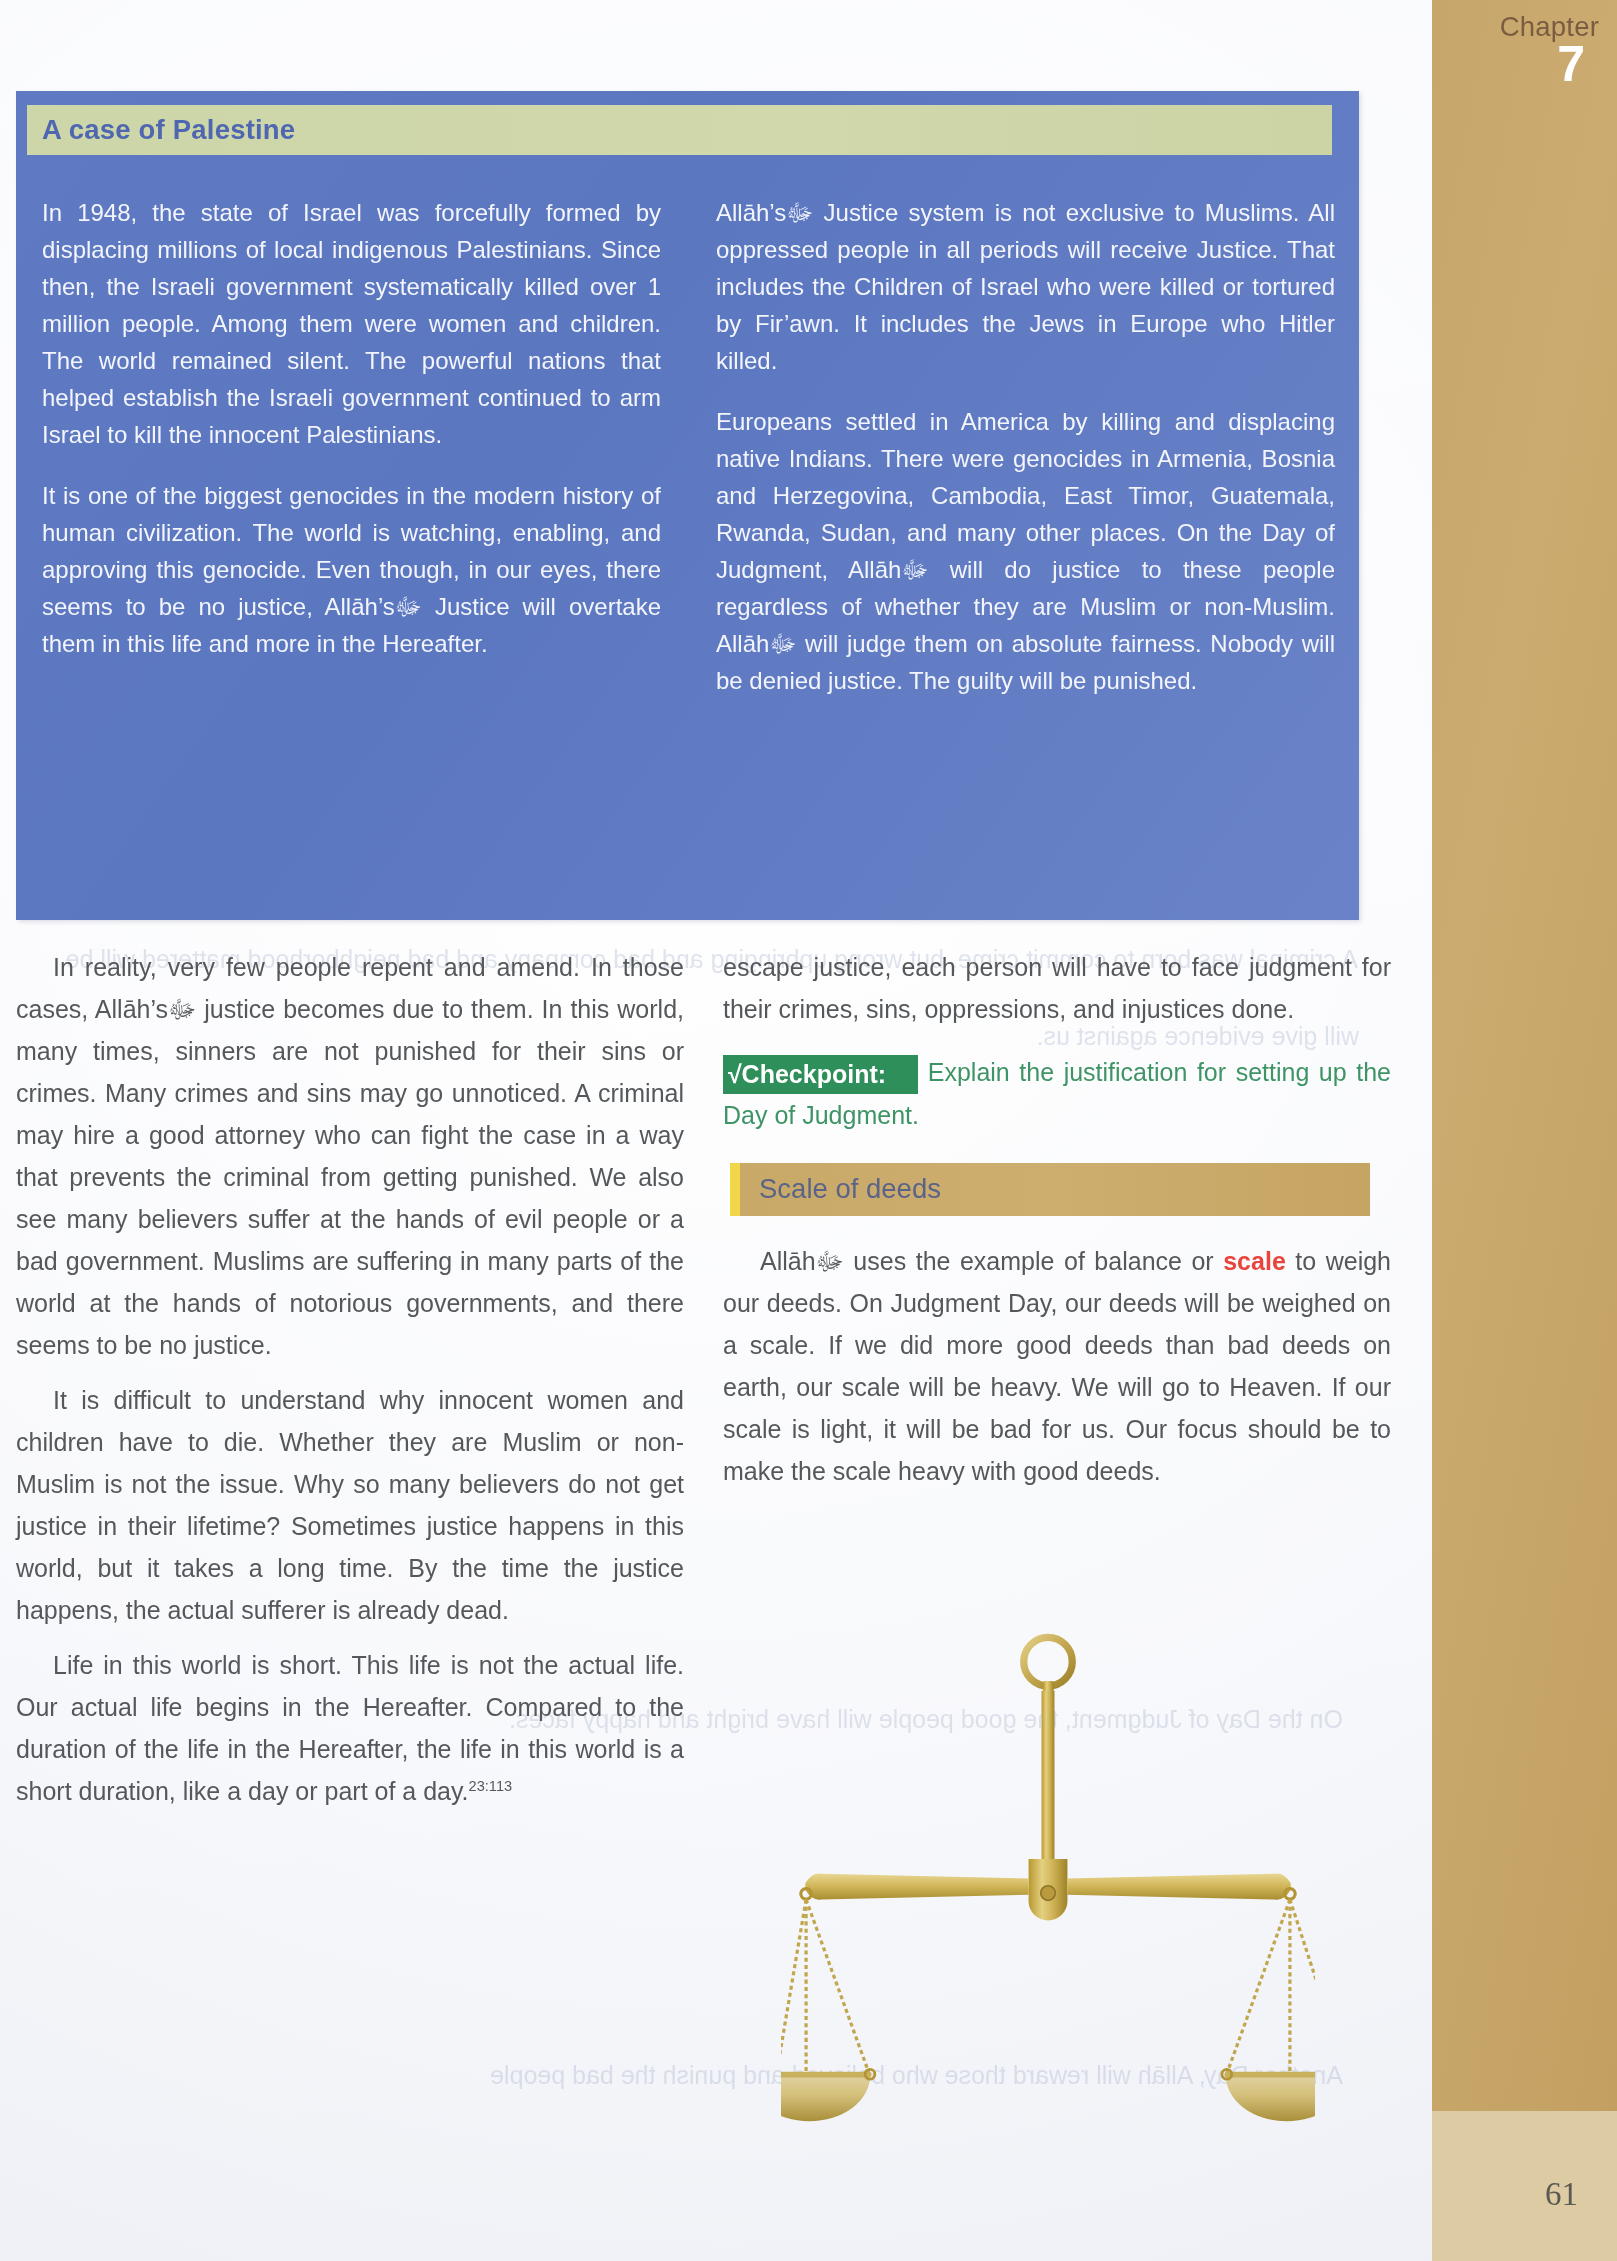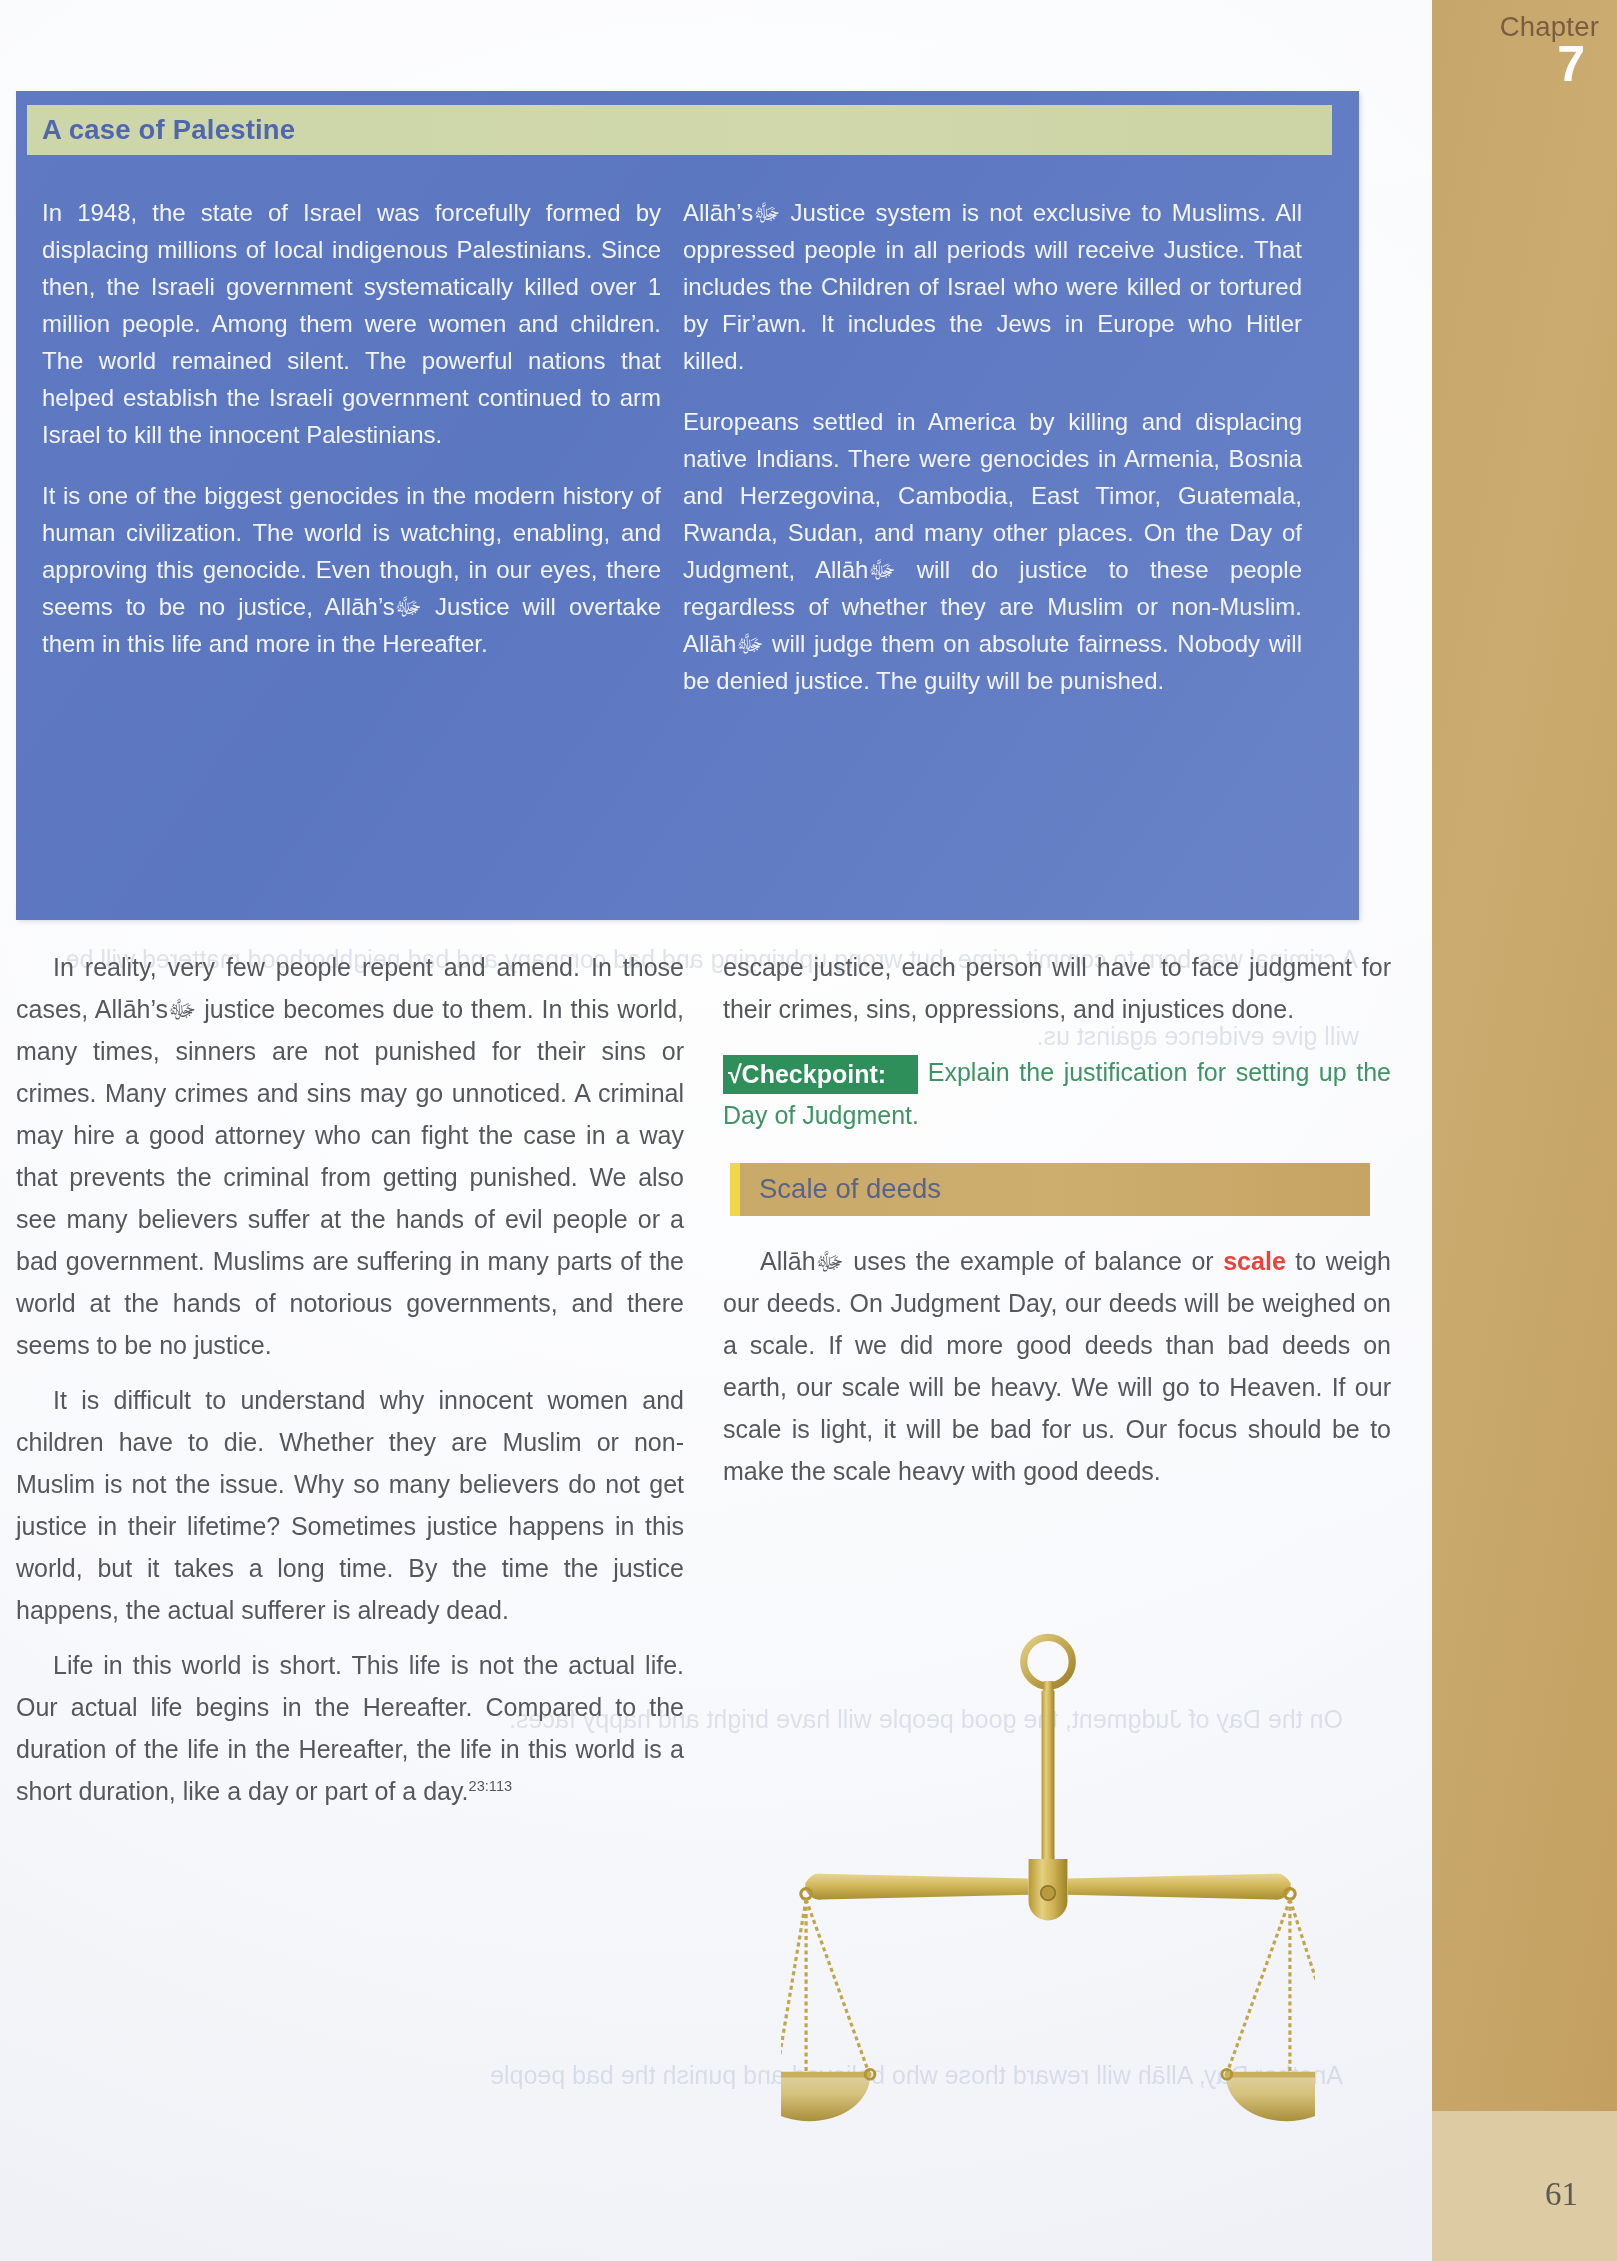--- a/index.html
+++ b/index.html
@@ -105,21 +105,21 @@
     color: #4f66b0;
     letter-spacing: 0.2px;
   }
 
   #highlight-cols {
     position: absolute;
     left: 26px;
     top: 103px;
     width: 1294px;
     display: flex;
-    gap: 22px;
+    gap: 55px;
   }
   #highlight-cols .hl-col { width: 619px; }
   #highlight-cols p {
     color: #f3f5fb;
     font-size: 24px;
     line-height: 37px;
     text-align: justify;
     margin-bottom: 24px;
   }
   #highlight-cols p:last-child { margin-bottom: 0; }

